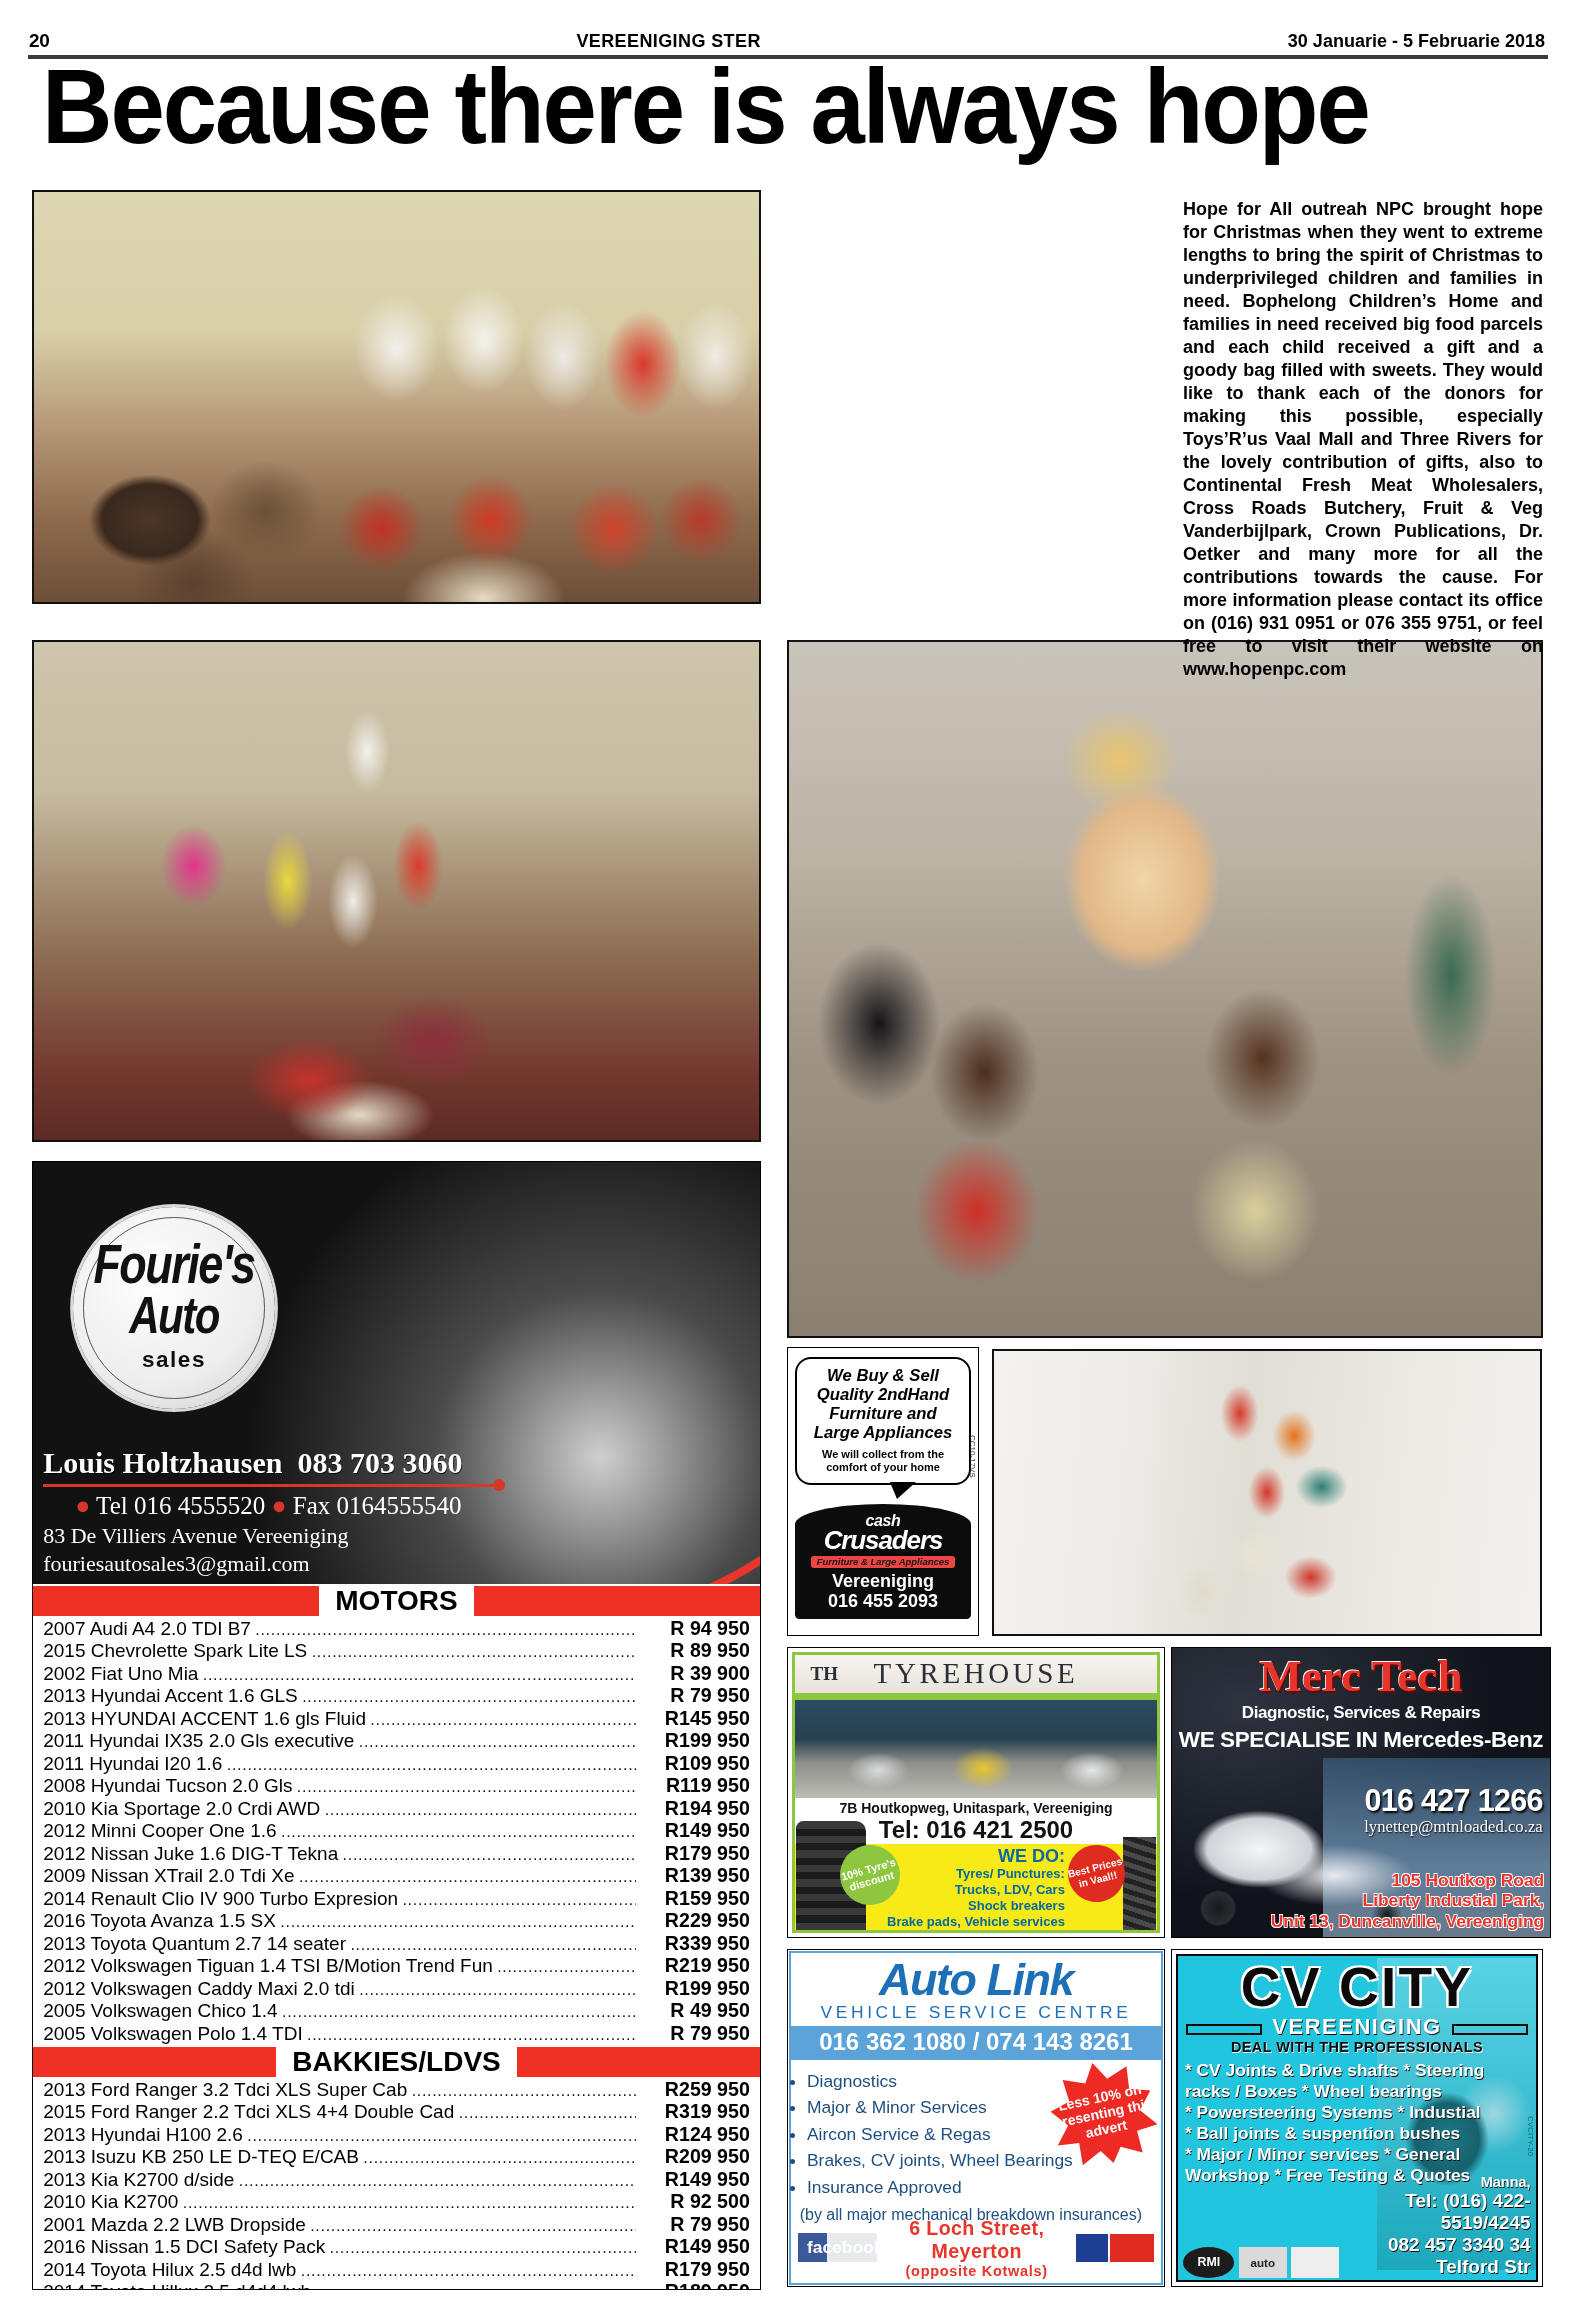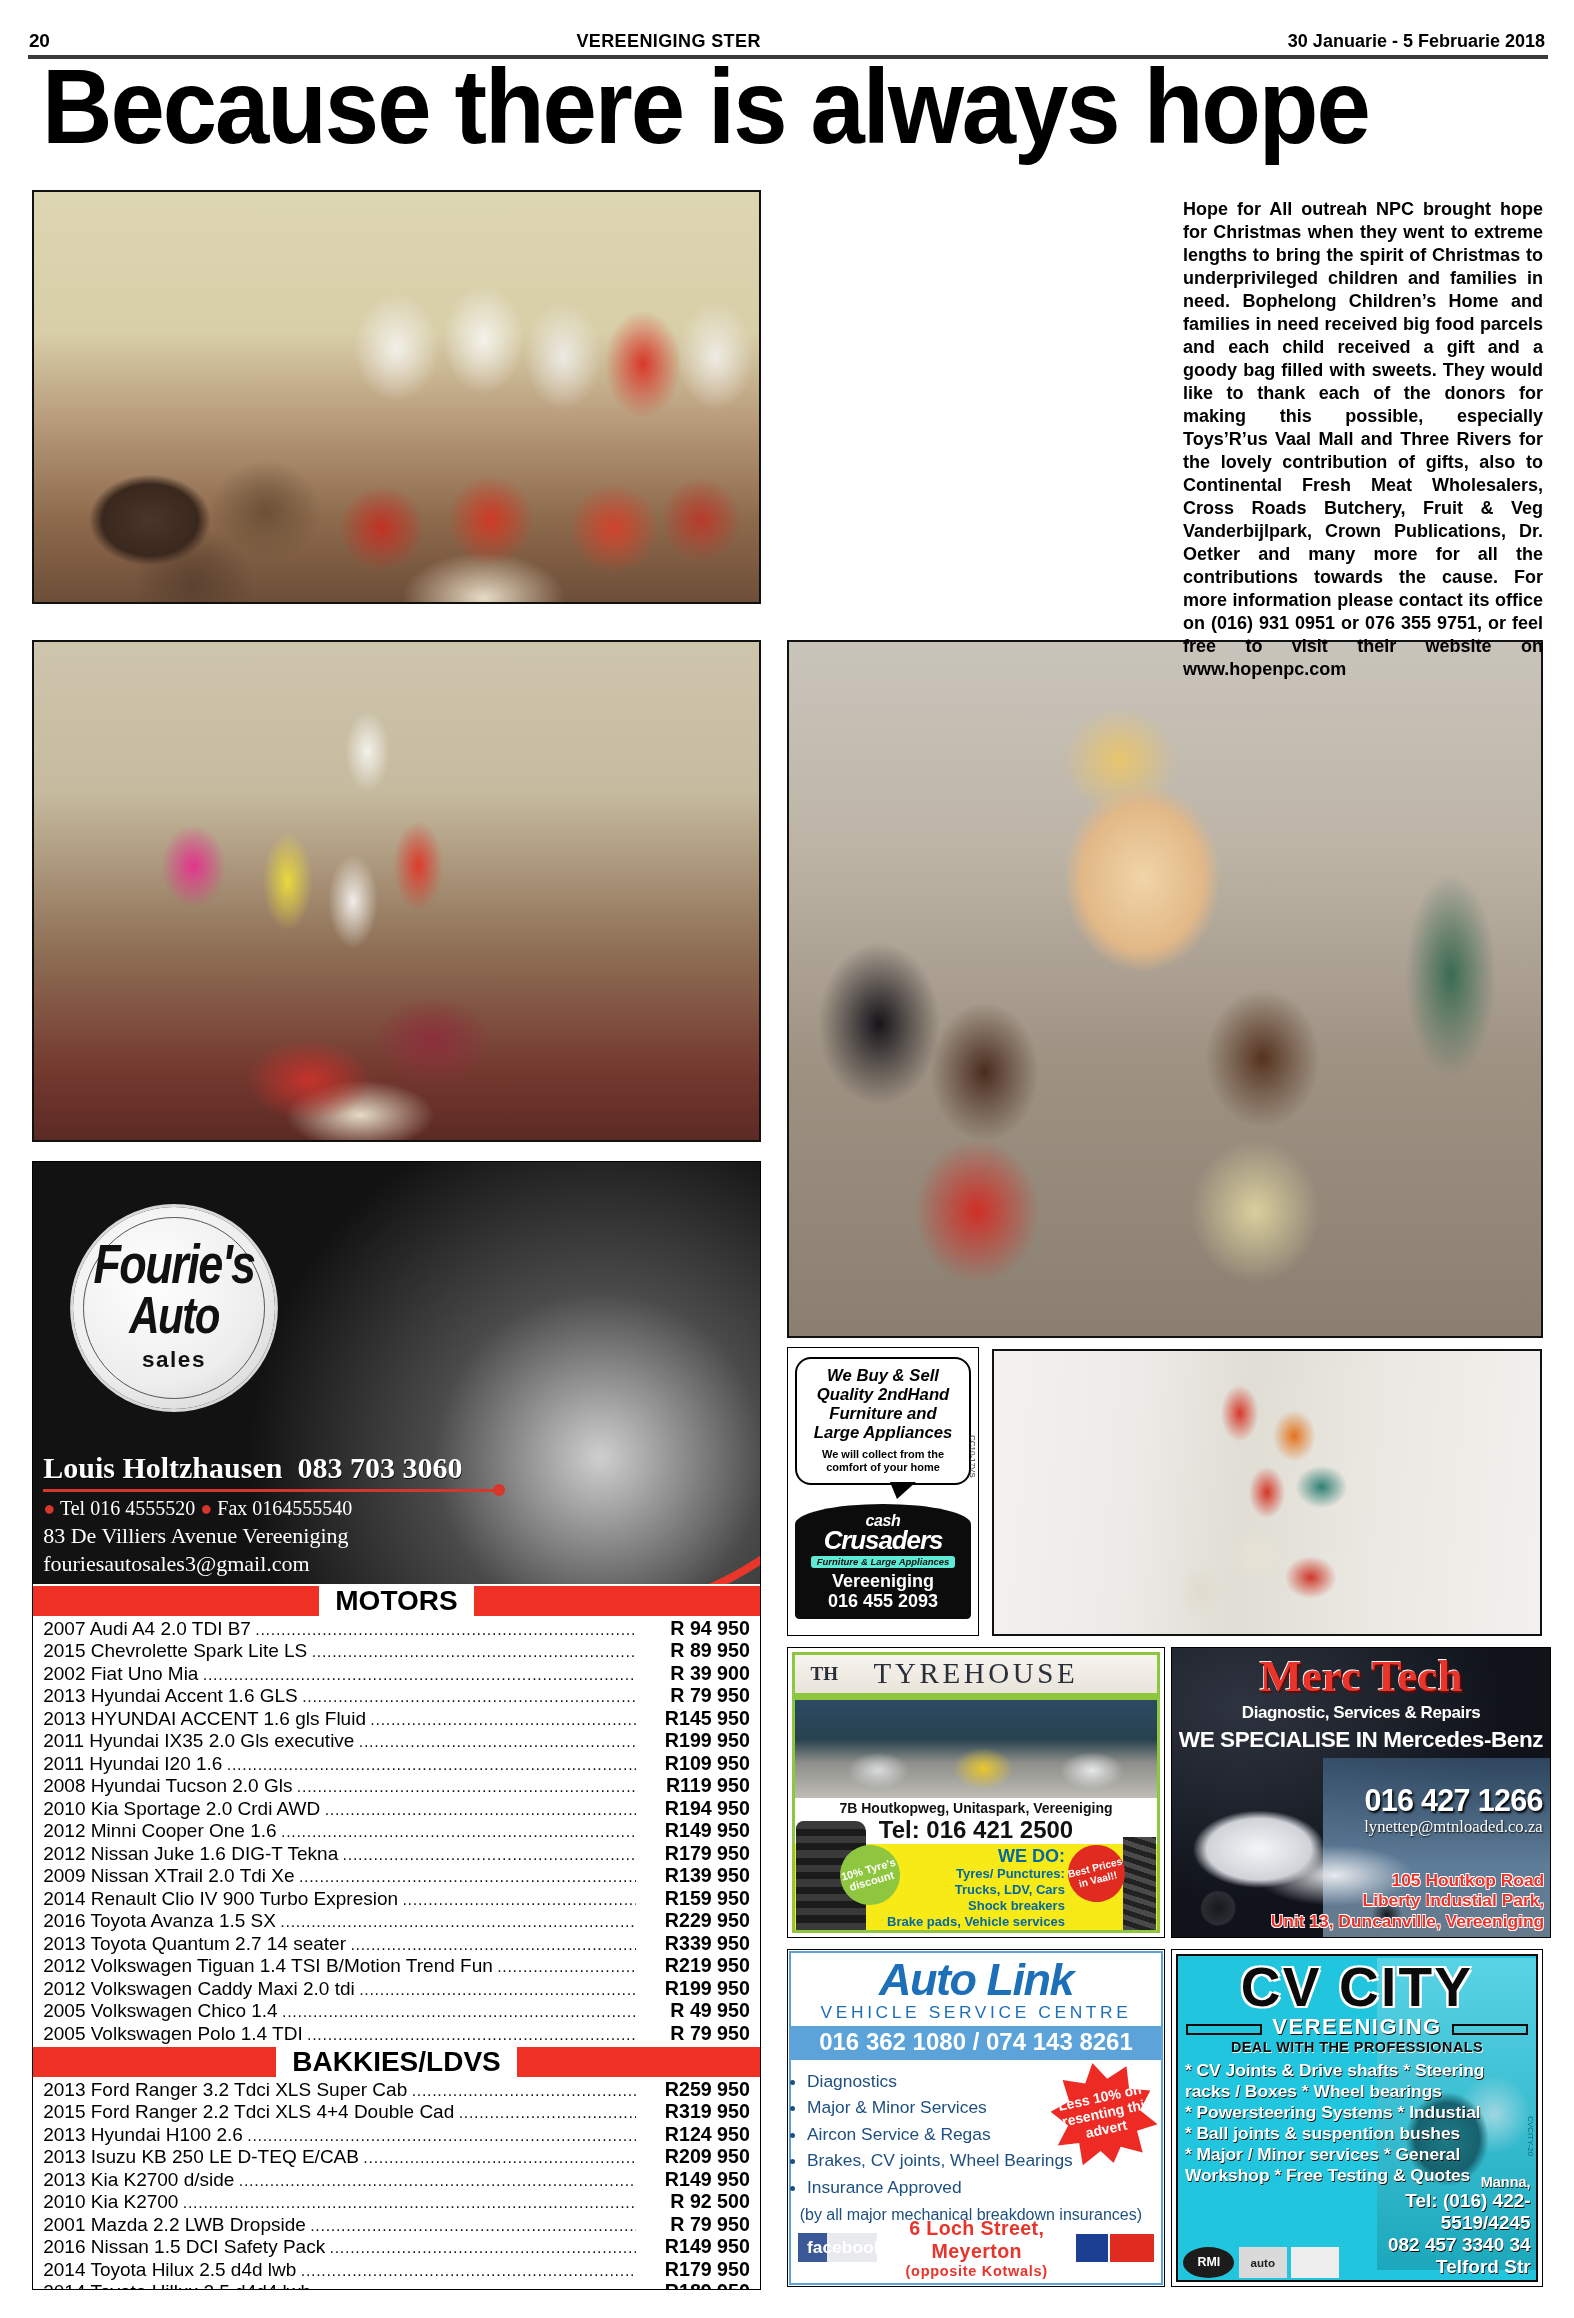--- a/index.html
+++ b/index.html
@@ -166,21 +166,21 @@
   .fa-contact {
     position:absolute; left: 10.2px; bottom: 7.3px; width: 465px; color:#fff;
     font-family: "Liberation Serif", serif;
   }
   .fa-name { font-size: 30px; font-weight: bold; letter-spacing:0px; white-space:nowrap;
              text-shadow: 0.7px 0.7px 0 #000; }
   .fa-hr { height: 2.9px; background:#d9362b; margin: 3.6px 0 5.1px 0; width: 99%;
            position:relative; }
   .fa-hr::after{ content:""; position:absolute; right:-1.5px; top:-4.4px; width:11.6px; height:11.6px;
                  background:#d9362b; border-radius:50%; }
-  .fa-tel { font-size: 20px; margin-bottom: 2.9px; }
+  .fa-tel { font-size: 25px; margin-bottom: 2.9px; margin-left: 32px; }
   .fa-dot { color:#d9362b; }
   .fa-addr { font-size: 22px; margin-bottom: 2.2px; }
   .fa-mail { font-size: 22px; }
 
   .fa-bar {
     position:relative; height: 30.5px; background:#ee3124; display:flex;
     align-items:center; justify-content:center; margin-top: 1.5px;
   }
   .fa-bar span {
     background:#fff; color:#000; font-size: 28px; font-weight:bold;
@@ -222,21 +222,21 @@
     writing-mode: vertical-rl; color:#333;
   }
   .cc-blk {
     margin: 19px 2.9px 0; background:#0c0c0c; border-radius: 50% 50% 4.4px 4.4px / 20.4px 20.4px 4.4px 4.4px;
     padding: 10.2px 2.9px 7.3px; text-align:center; color:#fff;
   }
   .cc-cash { font-size: 16px; font-style:italic; font-weight:bold; line-height: 13px;
              letter-spacing:-0.4px; }
   .cc-crus { font-size: 26px; font-style:italic; font-weight:bold; line-height: 26px;
              letter-spacing:-1.1px; }
-  .cc-tag { background:#5eead4; color:#111; font-size: 9.5px; font-style:italic;
+  .cc-tag { background:#ef4444; color:#111; font-size: 9.5px; font-style:italic;
             font-weight:bold; border-radius: 2.9px; display:inline-block;
             padding: 0.7px 5.8px; margin-top: 2.9px; }
   .cc-city { font-size: 18px; font-weight:bold; margin-top: 4.4px; line-height: 19px; }
   .cc-phone { font-size: 18px; font-weight:bold; line-height: 20.4px; }
 
   
   #ad-tyrehouse {
     position:absolute; left: 787px; top: 1647px; width: 378px; height: 291px;
     border: 1.5px solid #000; background:#fff; padding: 3.6px; overflow:hidden;
   }

